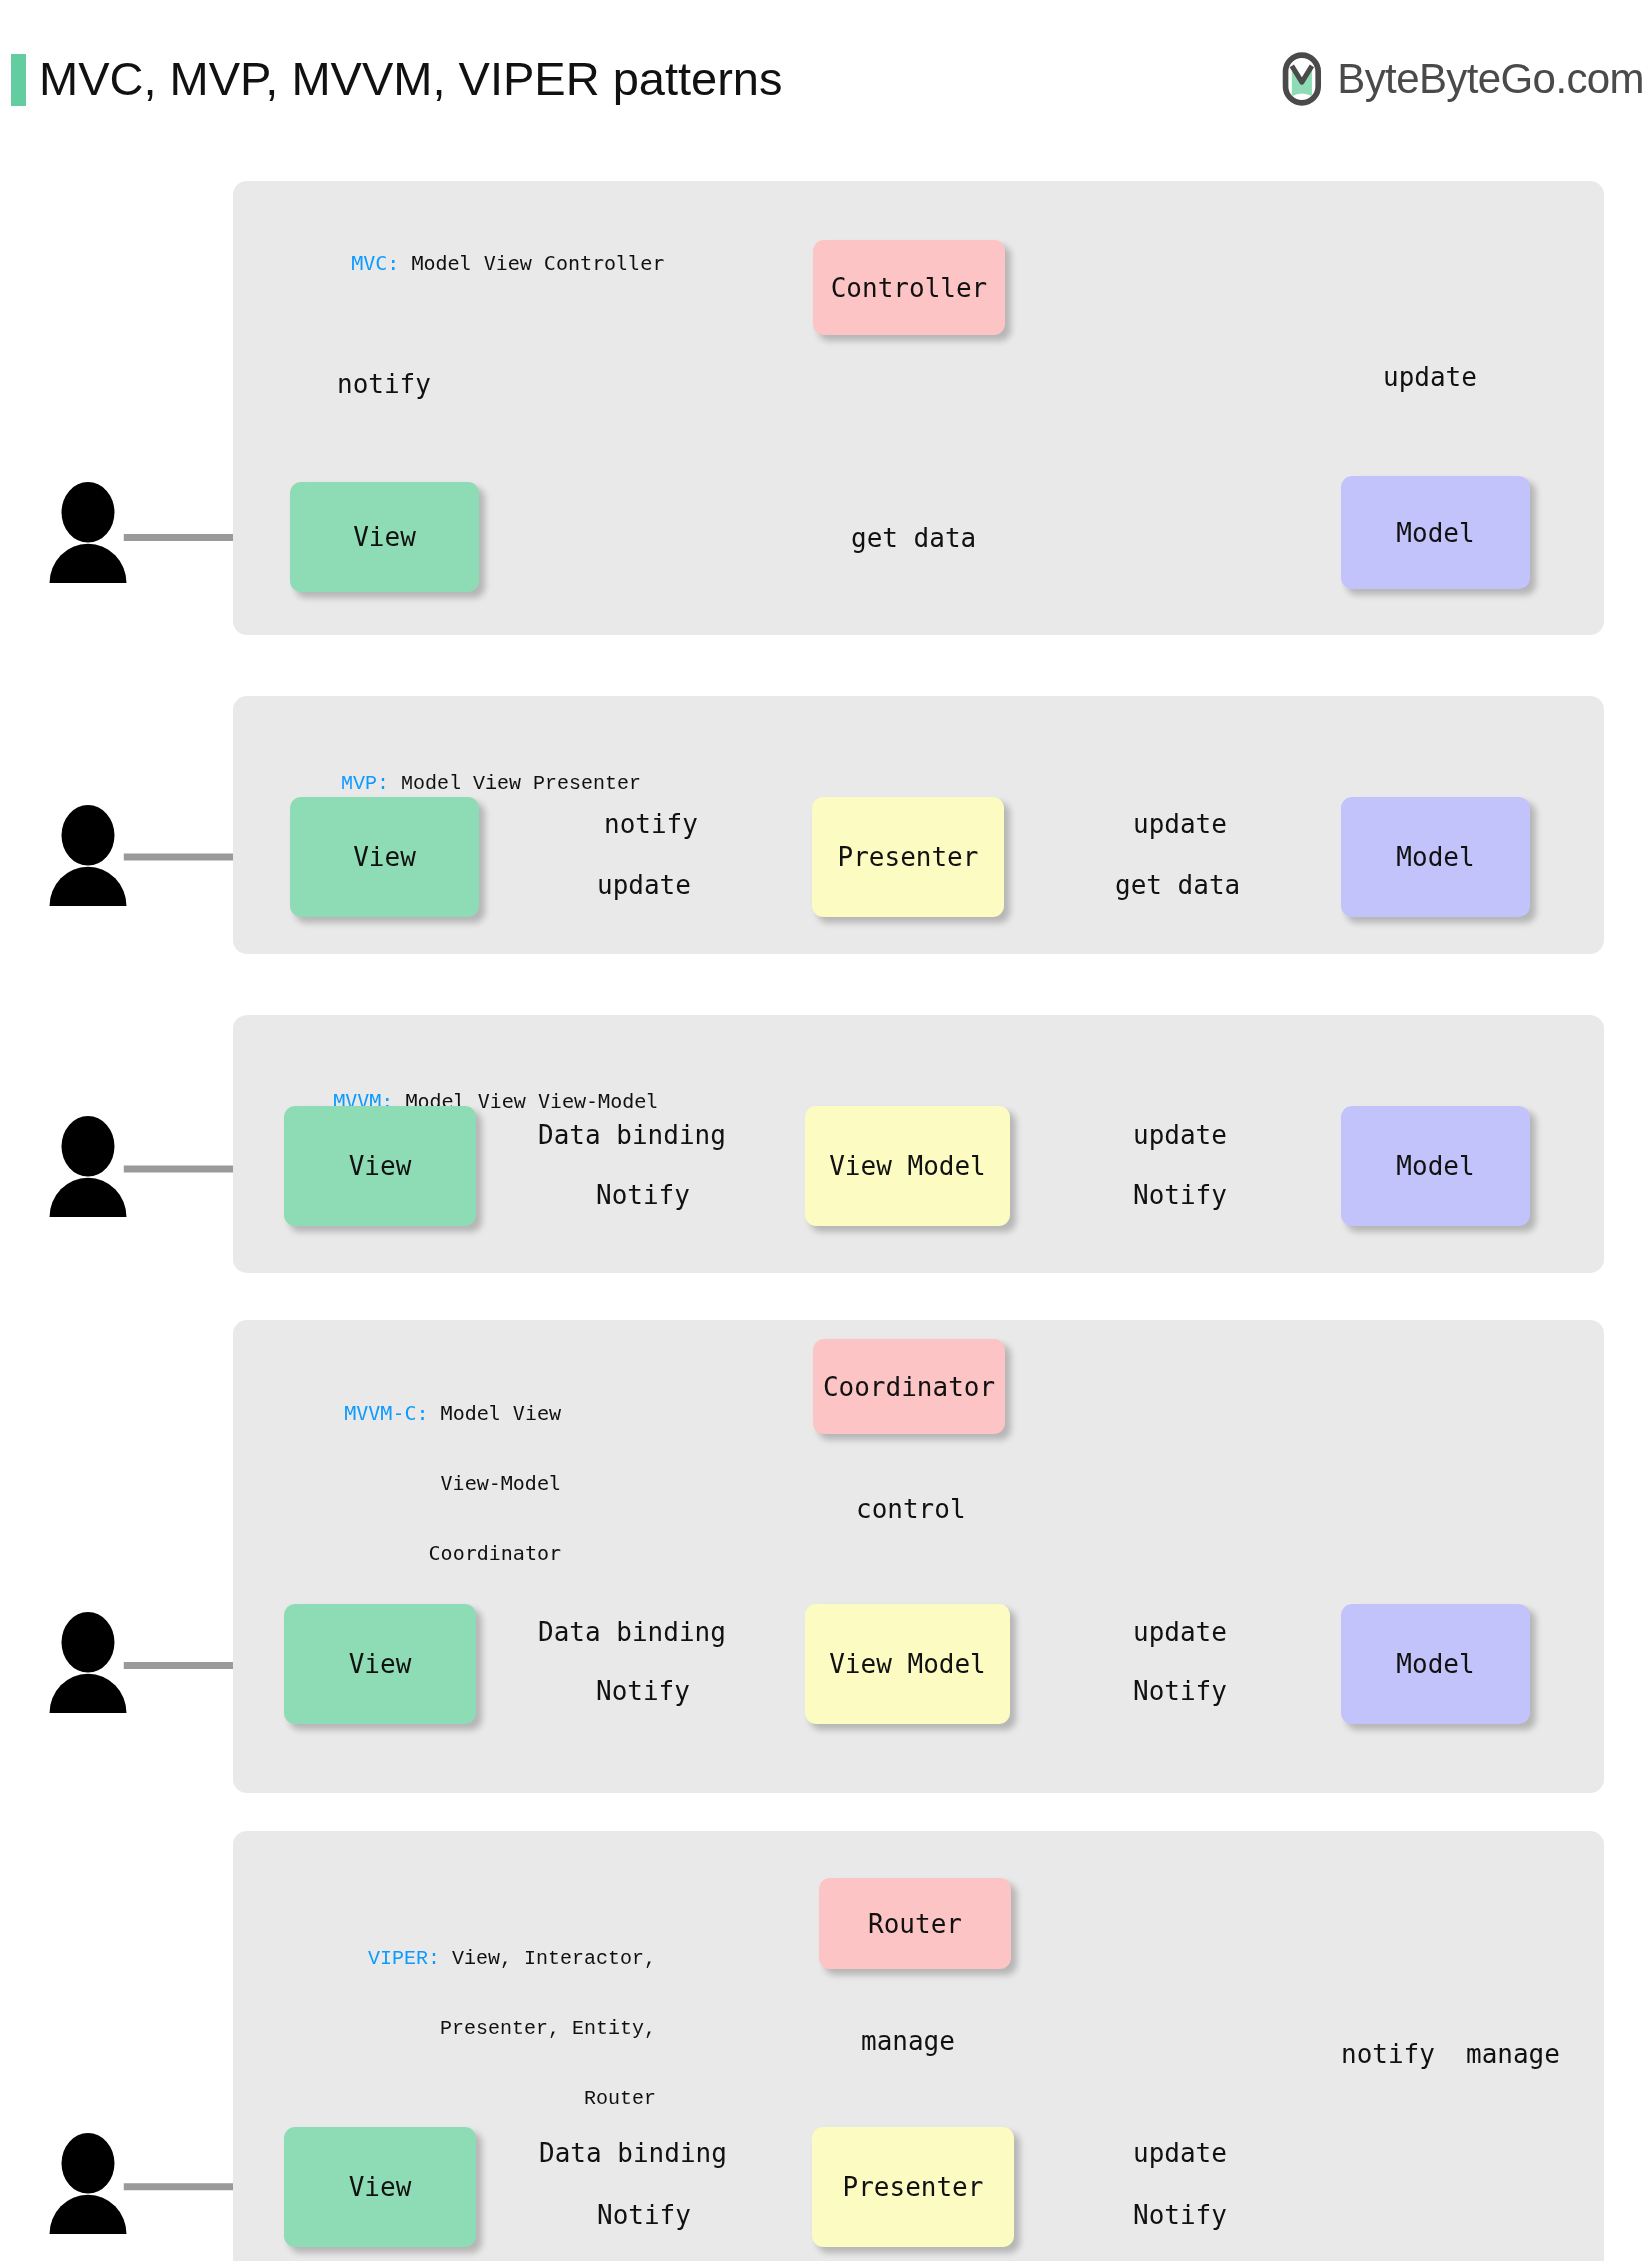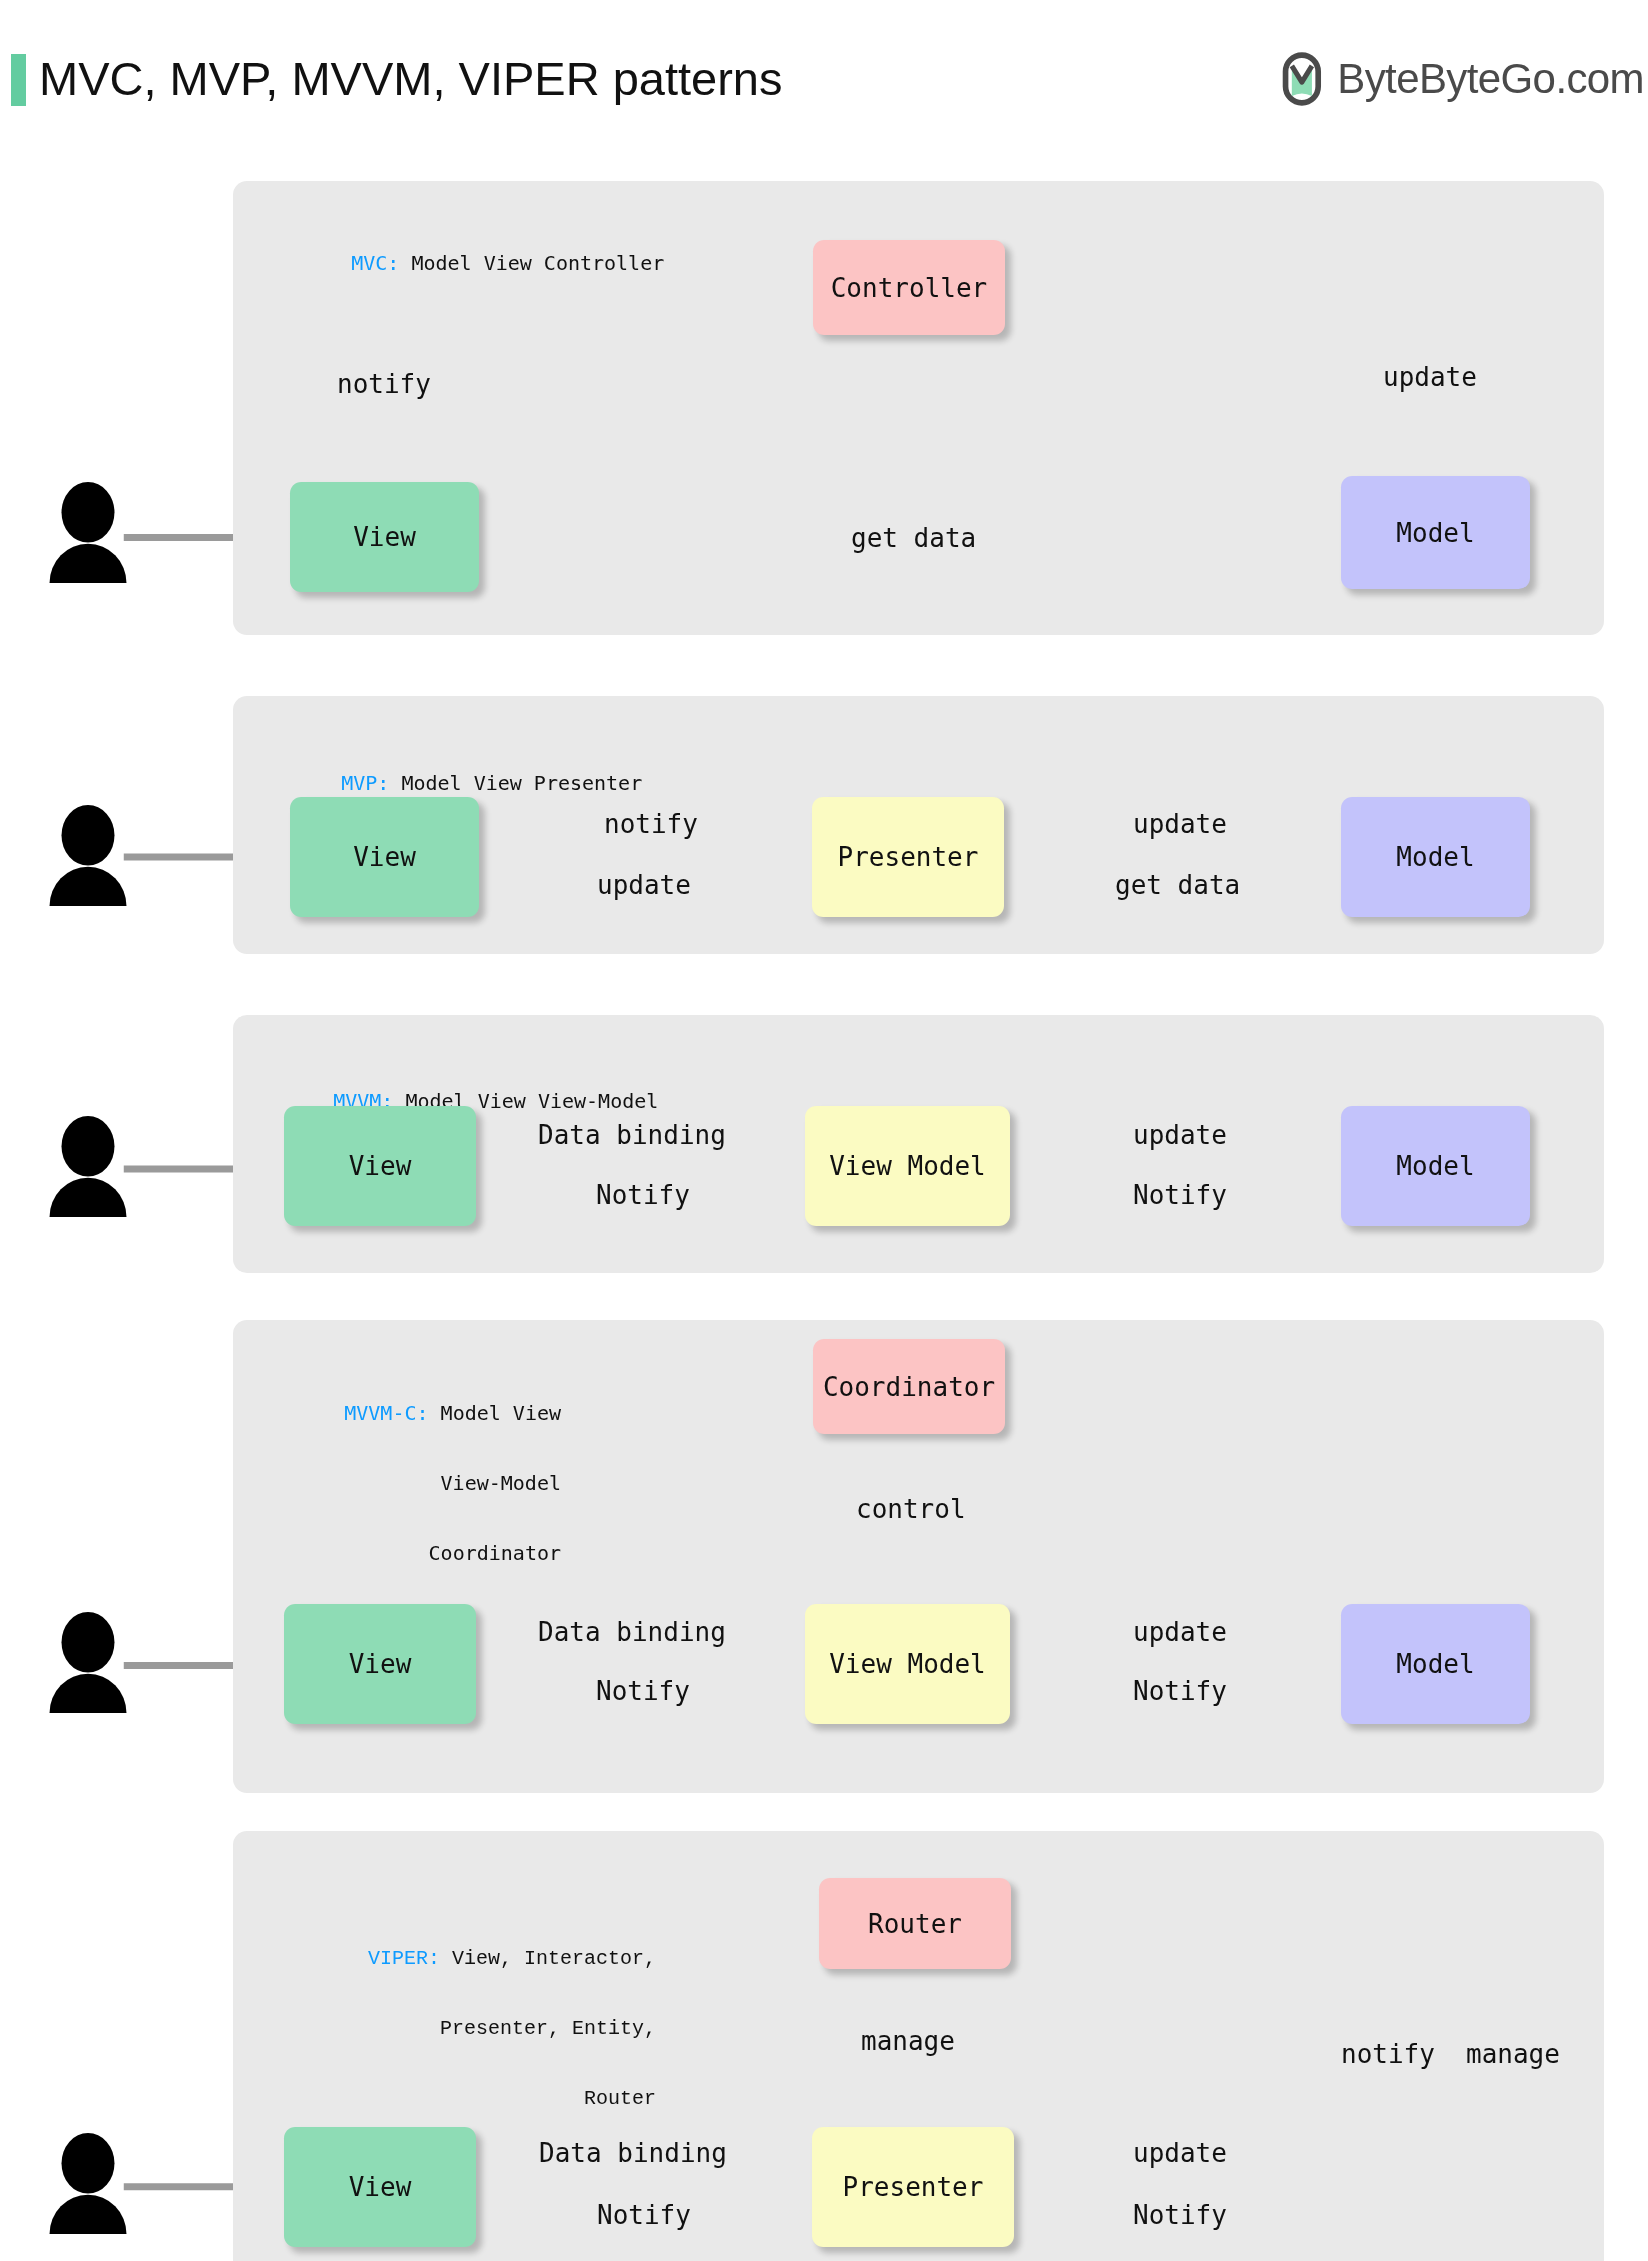--- a/index.html
+++ b/index.html
@@ -154,21 +154,21 @@
       <span>Controller</span>
     </div>
   <div class="node n-model" style="left:1341px;top:435px;width:189px;height:113px;">
       <span>Model</span>
     </div>
 
   <div class="elabel" style="left:332px;top:328px;">notify</div>
   <div class="elabel" style="left:1378px;top:321px;">update</div>
   <div class="elabel" style="left:846px;top:482px;">get data</div>
 
-  <div class="plabel" style="left:293px;top:690px;">
+  <div class="plabel" style="left:293px;top:690px;font-family:Liberation Mono, monospace;">
     <span class="key">MVP:</span><span> Model View Presenter</span>
   </div>
 
   <div class="node n-view" style="left:290px;top:756px;width:189px;height:120px;">
       <span>View</span>
     </div>
   <div class="node n-pres" style="left:812px;top:756px;width:192px;height:120px;">
       <span>Presenter</span>
     </div>
   <div class="node n-model" style="left:1341px;top:756px;width:189px;height:120px;">

